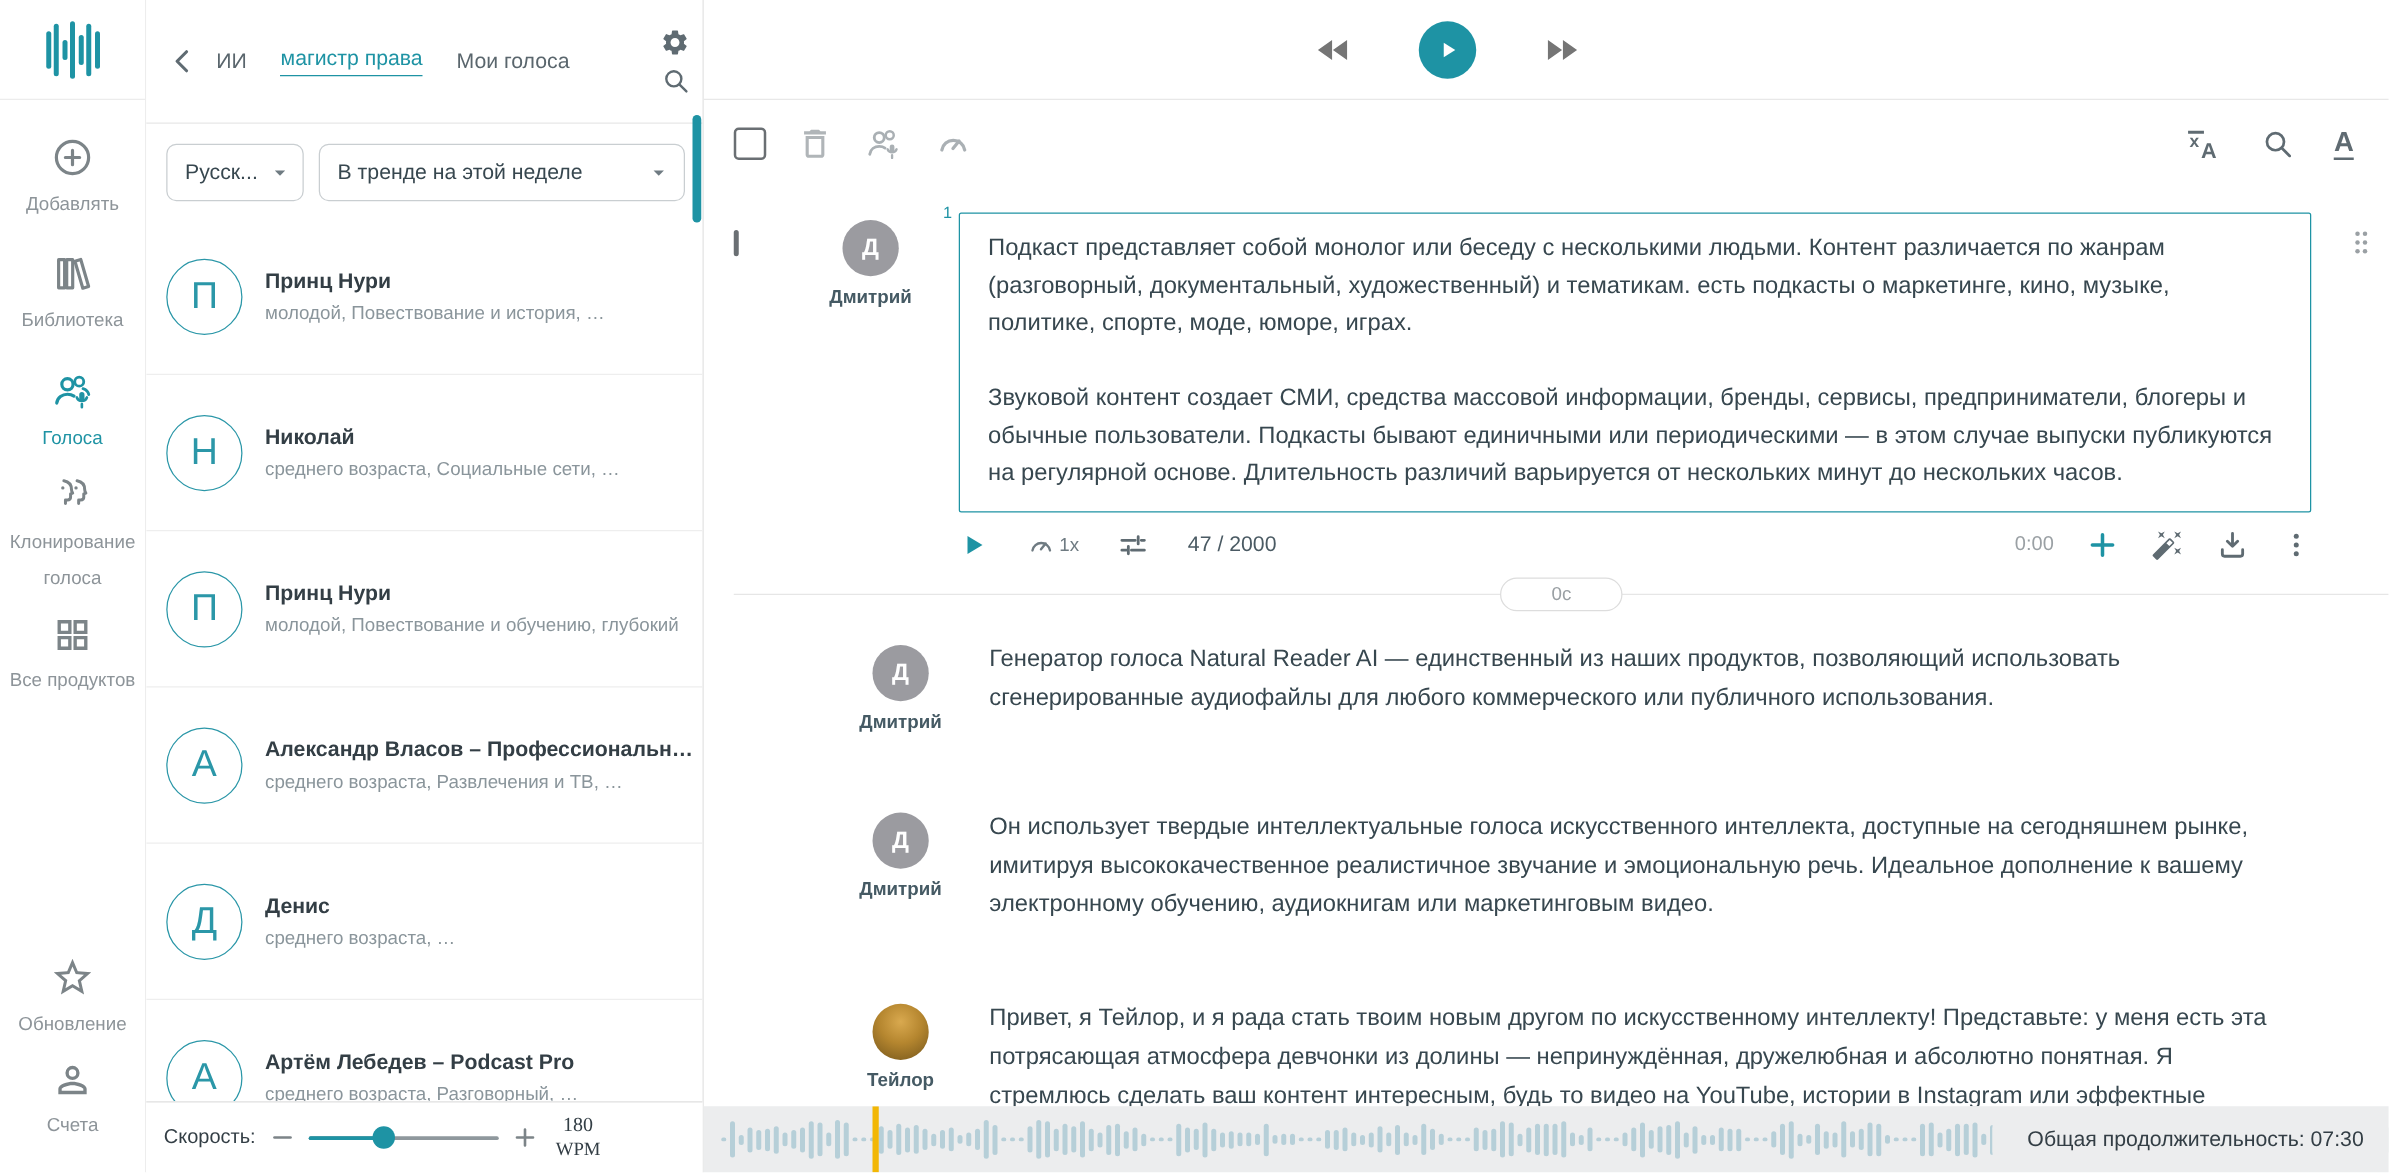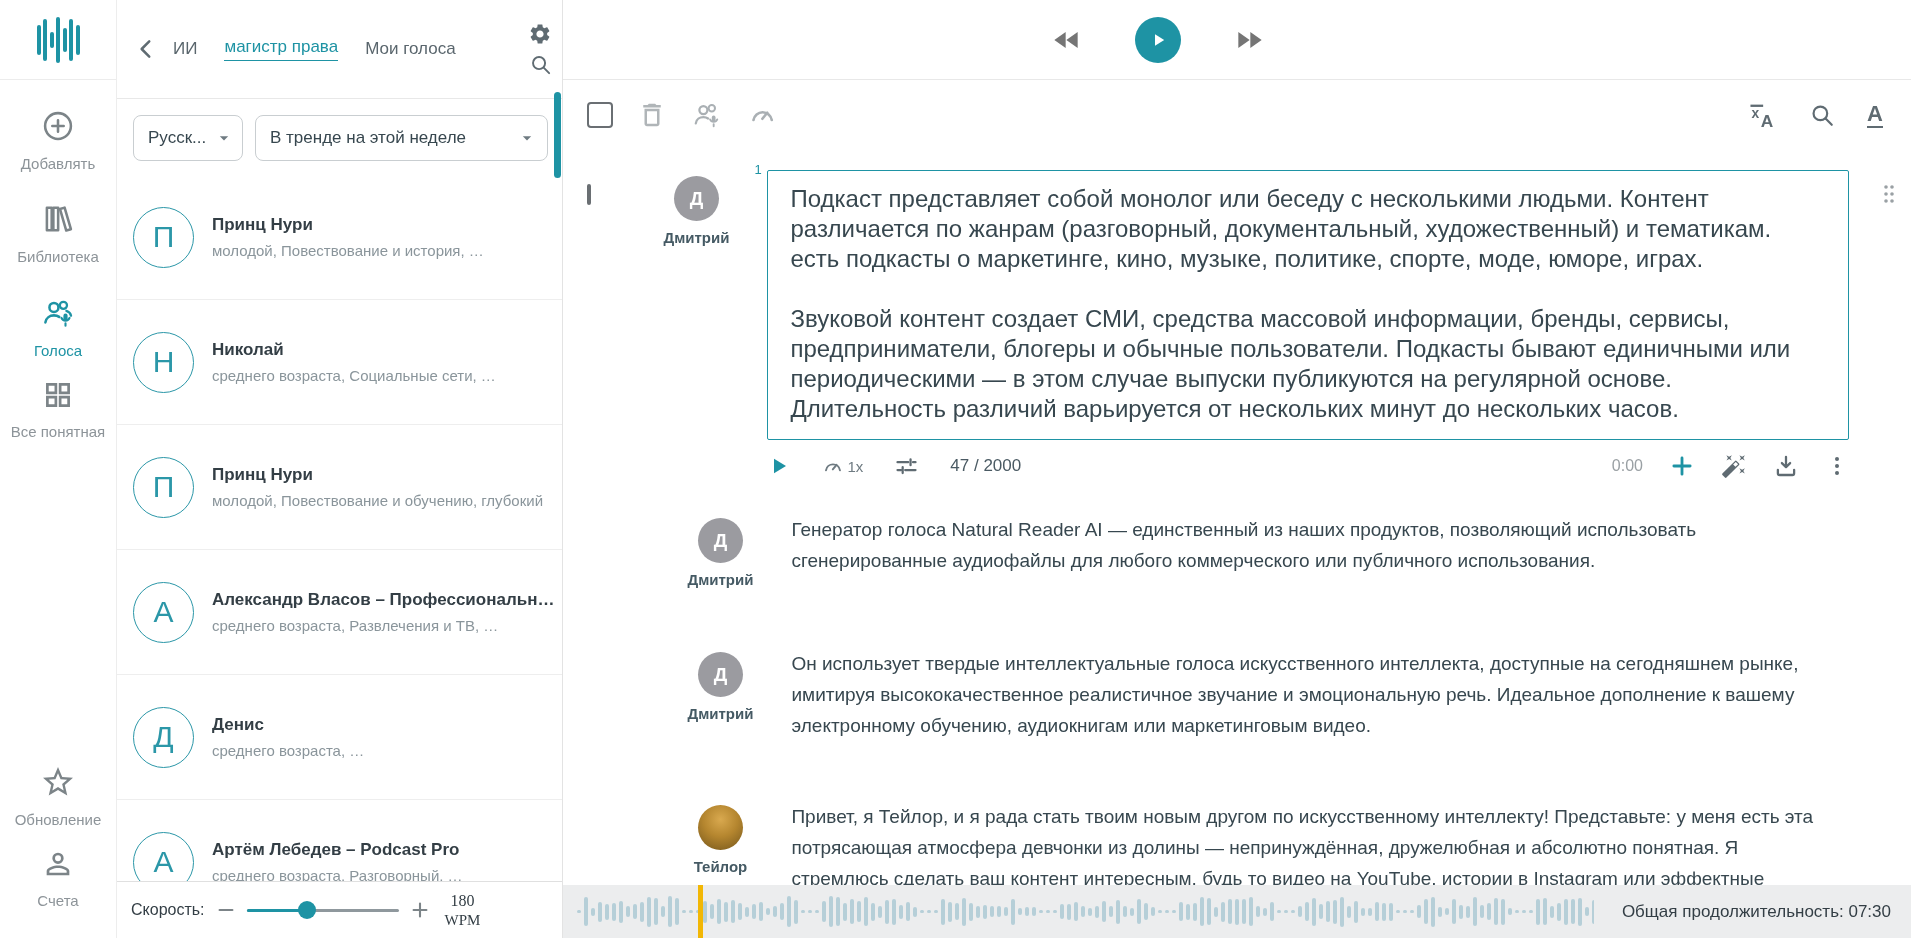--- a/index.html
+++ b/index.html
@@ -67,21 +67,21 @@
 
   .content { flex:1; overflow:hidden; padding:20px 0 0 24px; }
   .block1 { display:flex; }
   .b1-check { flex:0 0 26px; margin-top:16px; }
   .avatar-col { flex:0 0 118px; margin-left:24px; display:flex; flex-direction:column; align-items:center; padding-top:6px; }
   .msg-avatar { width:45px; height:45px; border-radius:50%; background:#9b9ba0; color:#fff; font-size:19px; font-weight:700; display:flex; align-items:center; justify-content:center; }
   .msg-avatar.photo { background:radial-gradient(circle at 50% 32%, #d9a94f 0%, #b5862f 45%, #73551b 100%); }
   .speaker-name { margin-top:8px; font-size:15px; font-weight:600; color:#455a64; }
   .box-wrap { flex:1; position:relative; margin-left:12px; margin-right:18px; }
   .line-no { position:absolute; left:-13px; top:-8px; color:#1e93a4; font-size:13px; }
-  .text-box { border:1.6px solid #1e93a4; border-radius:2px; background:#fff; padding:13px 22px 15px 22px; font-size:24px; line-height:30px; color:#37474f; cursor:text; }
+  .text-box { border:1.6px solid #1e93a4; border-radius:2px; background:#fff; padding:13px 22px 15px 22px; font-size:19px; line-height:30px; color:#37474f; cursor:text; }
   .text-box p { margin:0; }
   .text-box p + p { margin-top:30px; }
   .drag-col { flex:0 0 44px; display:flex; justify-content:center; padding-top:12px; color:#9aa0a4; }
 
   .controls-row { display:flex; height:52px; margin-left:180px; margin-right:62px; }
   .ctrl-left { display:flex; align-items:center; gap:30px; }
   .rate { display:flex; align-items:center; gap:3px; color:#6f7b82; font-size:15px; }
   .char-count { font-size:17px; color:#4a5a63; }
   .ctrl-right { margin-left:auto; display:flex; align-items:center; gap:26px; color:#5f6b72; }
   .time { font-size:16px; color:#9aa0a4; }
@@ -144,27 +144,38 @@
               <circle cx="9.3" cy="8.3" r="3" fill="none" stroke="currentColor" stroke-width="1.7"></circle>
               <path d="M3.6 18.3c.4-3.1 3-4.7 5.7-4.7 1.3 0 2.5.3 3.5 1" fill="none" stroke="currentColor" stroke-width="1.7" stroke-linecap="round"></path>
               <circle cx="15.6" cy="6.9" r="2.4" fill="none" stroke="currentColor" stroke-width="1.5"></circle>
               <path d="M17.6 10.6c1.6.5 2.8 1.6 3.1 3.2" fill="none" stroke="currentColor" stroke-width="1.5" stroke-linecap="round"></path>
               <rect x="15.6" y="12.4" width="2.8" height="4.8" rx="1.4" fill="currentColor"></rect>
               <path d="M14.3 15.3a2.9 2.9 0 0 0 5.4 0M17 18.8v1.7" fill="none" stroke="currentColor" stroke-width="1.4" stroke-linecap="round"></path>
             </svg>
         </span>
         <span>Голоса</span>
       </div>
+      <div class="nav-item tight" style="line-height:1.95;">
+        <span class="ic">
+          <svg width="38" height="34" viewBox="0 0 27 24">
+              <path d="M8.6 4.6c2.7.5 4.3 2.4 4.3 4.9 0 .9.3 1.5.7 2.1l-1.2.5v1.9c0 .9-.7 1.5-1.7 1.5H9.5v2.1" fill="none" stroke="currentColor" stroke-width="1.7" stroke-linecap="round" stroke-linejoin="round"></path>
+              <circle cx="8" cy="8.7" r=".95" fill="currentColor"></circle>
+              <path d="M16.1 4.6c2.7.5 4.3 2.4 4.3 4.9 0 .9.3 1.5.7 2.1l-1.2.5v1.9c0 .9-.7 1.5-1.7 1.5H17v2.1" fill="none" stroke="currentColor" stroke-width="1.7" stroke-linecap="round" stroke-linejoin="round"></path>
+              <circle cx="15.5" cy="8.7" r=".95" fill="currentColor"></circle>
+            </svg>
+        </span>
+        <span style="display:block; width:100%; padding:0 4px;">Клонирование голоса</span>
+      </div>
       <div class="nav-item">
         <span class="ic">
           <svg width="34" height="34" viewBox="0 0 24 24">
               <path d="M4.5 4.5h6v6h-6zM13.5 4.5h6v6h-6zM4.5 13.5h6v6h-6zM13.5 13.5h6v6h-6z" fill="none" stroke="currentColor" stroke-width="1.9"></path>
             </svg>
         </span>
-        <span>Все понятная</span>
+        <span>Все продуктов</span>
       </div>
       <div class="nav-spacer"></div>
       <div class="nav-item tight">
         <span class="ic">
           <svg width="36" height="36" viewBox="0 0 24 24">
               <path d="M22 9.24l-7.19-.62L12 2 9.19 8.63 2 9.24l5.46 4.73L5.82 21 12 17.27 18.18 21l-1.63-7.03L22 9.24zM12 15.4l-3.76 2.27 1-4.28-3.32-2.88 4.38-.38L12 6.1l1.71 4.04 4.38.38-3.32 2.88 1 4.28L12 15.4z" fill="currentColor"></path>
             </svg>
         </span>
         <span>Обновление</span>
       </div>
@@ -436,20 +447,24 @@
                 <g fill="#5f6b72">
                   <circle cx="12" cy="5" r="2"></circle>
                   <circle cx="12" cy="12" r="2"></circle>
                   <circle cx="12" cy="19" r="2"></circle>
                 </g>
               </svg>
           </span>
         </div>
       </div>
 
+      <div class="pause-divider">
+        <div class="rule"></div>
+        <div class="pause-pill">0с</div>
+      </div>
 
       <div class="msg-row">
         <div class="row-spacer"></div>
         <div class="avatar-col">
           <div class="msg-avatar">Д</div>
           <div class="speaker-name">Дмитрий</div>
         </div>
         <div class="msg-text">Генератор голоса Natural Reader AI — единственный из наших продуктов, позволяющий использовать сгенерированные аудиофайлы для любого коммерческого или публичного использования.</div>
       </div>
 

